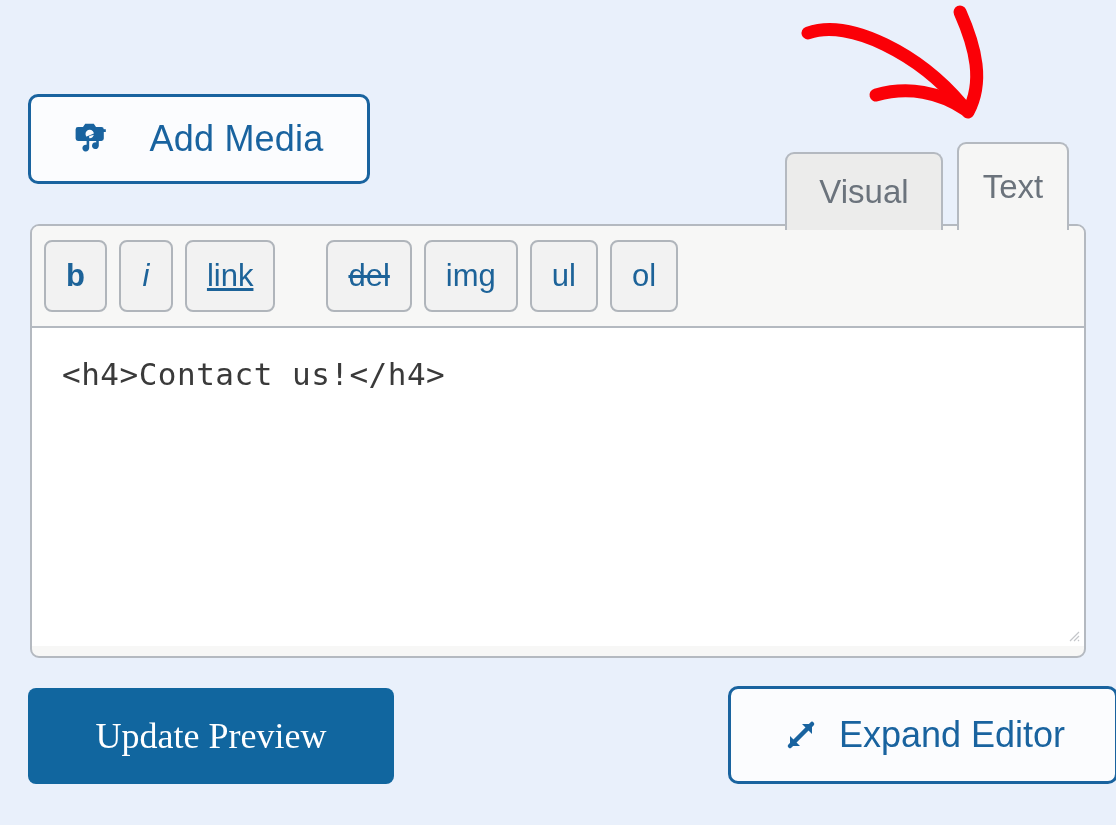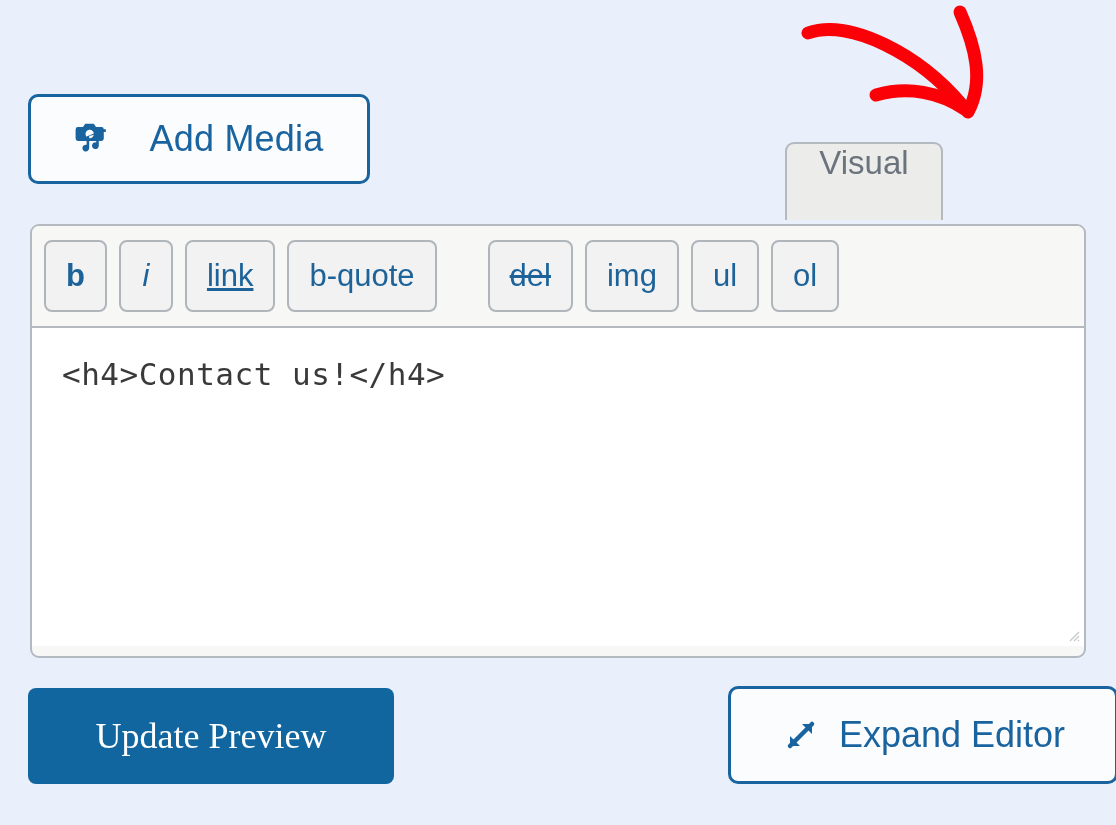--- a/index.html
+++ b/index.html
@@ -59,20 +59,21 @@
     z-index: 5;
   }
   .tab {
     box-sizing: border-box;
     font-size: 33px;
     color: #6b737c;
     border: 2px solid #b4b9c0;
     border-bottom: none;
     border-radius: 9px 9px 0 0;
     display: flex;
+    align-items: center;
     justify-content: center;
     cursor: pointer;
   }
   .tab-visual {
     width: 158px;
     height: 78px;
     background: #ececeb;
   }
   .tab-text {
     width: 112px;
@@ -222,35 +223,35 @@
         <rect x="23.4" y="11.2" width="7.4" height="2.8" fill="#19639f"></rect>
       </svg>
     </span>
     <span class="label">Add Media</span>
   </div>
 
   <div class="tabs">
     <div class="tab tab-visual">
       <span>Visual</span>
     </div>
+    <div class="tab tab-text">
+      <span>Text</span>
+    </div>
   </div>
 
   <div class="editor-wrap">
     <div class="quicktags">
       <div class="qt-btn qt-b">
           <span>b</span>
         </div>
       <div class="qt-btn qt-i">
           <span>i</span>
         </div>
       <div class="qt-btn qt-link">
           <span>link</span>
-        </div>
-      <div class="qt-btn">
-          <span>b-quote</span>
         </div>
       <div class="qt-btn qt-del">
           <span>del</span>
         </div>
       <div class="qt-btn">
           <span>img</span>
         </div>
       <div class="qt-btn">
           <span>ul</span>
         </div>

